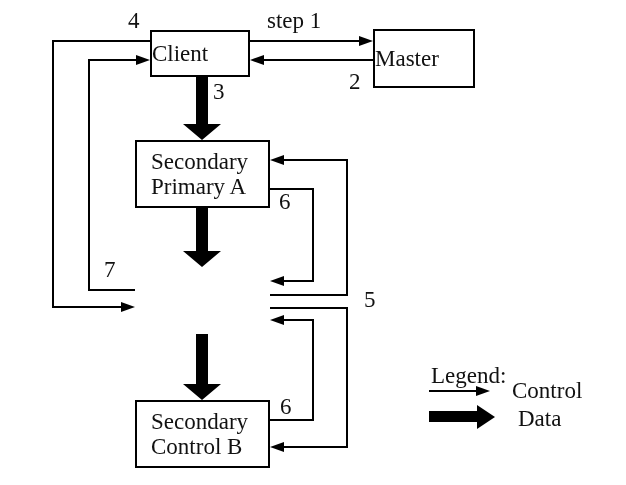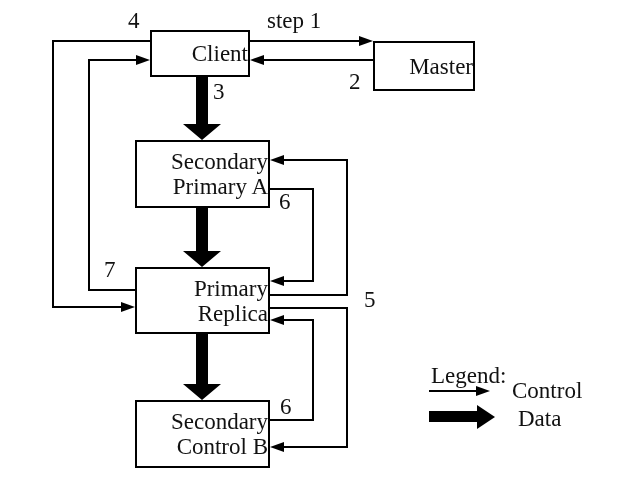--- a/index.html
+++ b/index.html
@@ -6,53 +6,49 @@
   #canvas{
     position:relative;width:626px;height:485px;background:#ffffff;
     font-family:"Liberation Serif","DejaVu Serif",serif;color:#111;
     overflow:hidden;
   }
   .box{
     position:absolute;border:2px solid #000;background:#fff;box-sizing:border-box;
     display:flex;flex-direction:column;justify-content:center;
     font-size:23px;line-height:25px;color:#111;
   }
-  .box.center{align-items:flex-end;}
-  .box.leftpad{padding-left:14px;text-align:right;}
+  .box.center{align-items:flex-start;}
+  .box.leftpad{padding-left:14px;}
   .hl{position:absolute;height:2px;background:#000;}
   .vl{position:absolute;width:2px;background:#000;}
   .ah-r{position:absolute;width:0;height:0;border-top:5px solid transparent;border-bottom:5px solid transparent;border-left:14px solid #000;}
   .ah-l{position:absolute;width:0;height:0;border-top:5px solid transparent;border-bottom:5px solid transparent;border-right:14px solid #000;}
   .ah-d{position:absolute;width:0;height:0;border-left:19px solid transparent;border-right:19px solid transparent;border-top:16px solid #000;}
   .ah-rb{position:absolute;width:0;height:0;border-top:12px solid transparent;border-bottom:12px solid transparent;border-left:18px solid #000;}
   .shaft{position:absolute;width:12px;background:#000;}
   .lbl{position:absolute;font-size:23px;line-height:1;color:#111;white-space:nowrap;}
 </style>
 </head>
 <body>
 
 <div id="canvas">
 
   <div class="box center" style="left:150px;top:30px;width:100px;height:47px;">
     <span>Client</span>
   </div>
 
-  <div class="box center" style="left:373px;top:29px;width:102px;height:50px;margin-top:12px;">
+  <div class="box center" style="left:373px;top:29px;width:102px;height:59px;">
     <span>Master</span>
   </div>
 
   <div class="box leftpad" style="left:135px;top:140px;width:135px;height:68px;">
     <span>Secondary</span>
     <span>Primary A</span>
   </div>
 
-  <div class="box leftpad" style="left:135px;top:267px;width:135px;height:67px;">
-    <span>Primary</span>
-    <span>Replica</span>
-  </div>
 
   <div class="box leftpad" style="left:135px;top:400px;width:135px;height:68px;">
     <span>Secondary</span>
     <span>Control B</span>
   </div>
 
   <div class="hl" style="left:250px;top:40px;width:110px;"></div>
   <div class="ah-r" style="left:359px;top:36px;"></div>
 
   <div class="hl" style="left:263px;top:59px;width:110px;"></div>

